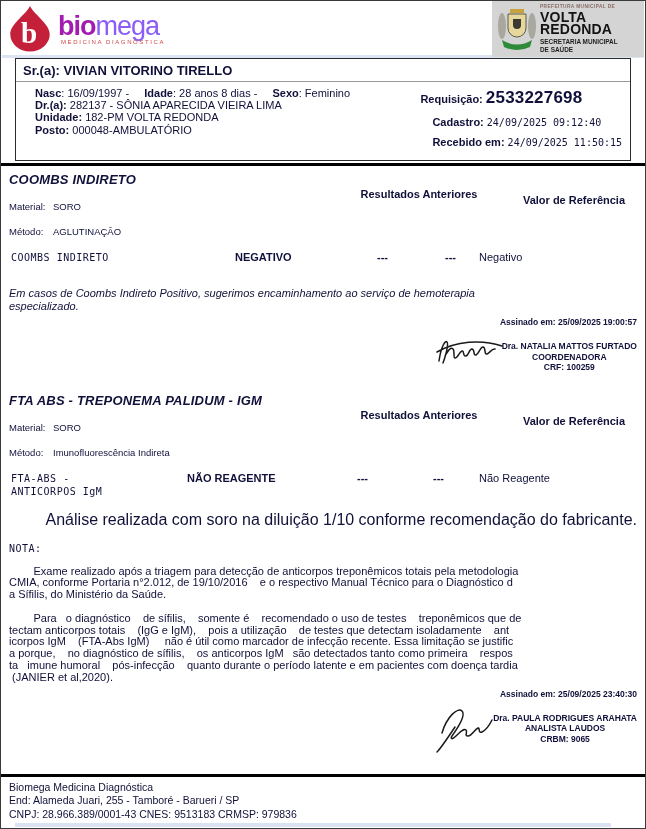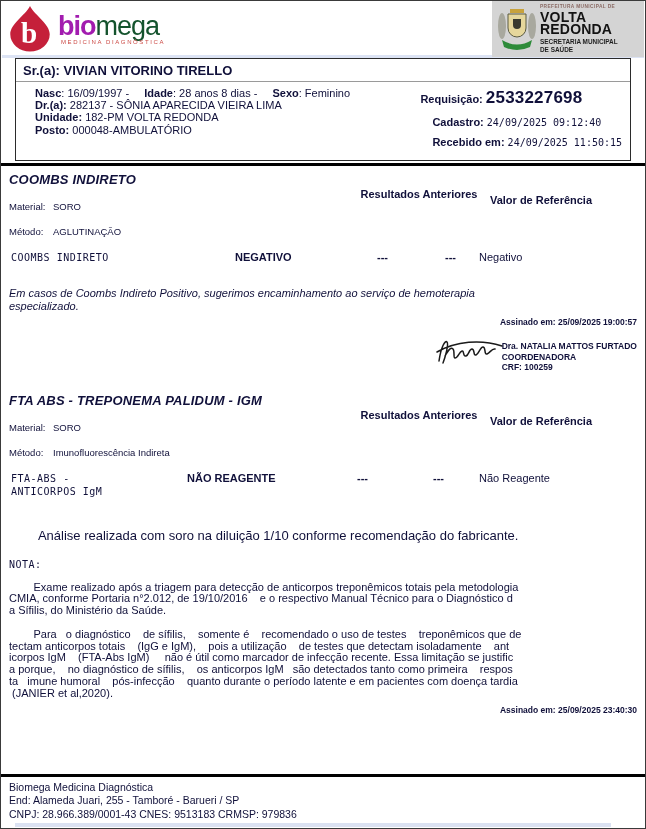--- a/index.html
+++ b/index.html
@@ -8,21 +8,21 @@
 
   .page { width:646px; height:829px; border:1px solid #3a3a3a; background:#fff;
           display:flex; flex-direction:column; overflow:hidden; }
 
   
   .header { height:54px; position:relative; flex:0 0 auto; }
   .brand { position:absolute; left:8px; top:4px; display:flex; align-items:center; }
   .brand-text { margin-left:7px; }
   .brand-name { font-size:27px; letter-spacing:-1px; line-height:28px; }
   .brand-name .bio { color:#a21caf; font-weight:bold; }
-  .brand-name .mega { color:#14532d; }
+  .brand-name .mega { color:#8b5cf6; }
   .brand-tagline { font-size:6px; color:#cc4a45; letter-spacing:1.6px; margin-top:-1px; padding-left:3px; }
 
   .muni { position:absolute; right:1px; top:0; width:152px; height:56px; background:#d4d4d4;
           display:flex; align-items:center; padding:3px 3px 3px 5px; }
   .muni-text { line-height:1; margin-left:3px; }
   .muni-pre { font-size:4.8px; color:#8a6a64; font-weight:bold; letter-spacing:0.4px; margin-bottom:2px; }
   .muni-city { font-size:14px; font-weight:900; color:#131313; letter-spacing:0.2px; line-height:12px; }
   .muni-dept { font-size:6.4px; font-weight:bold; color:#1d1d1d; line-height:7.5px; margin-top:3px; }
 
   .tint-strip { height:3px; background:#dce3f4; margin:0 1px; flex:0 0 auto; }
@@ -44,42 +44,42 @@
 
   
   .content { flex:1 1 auto; position:relative; }
   .exam { position:relative; padding:0 8px; }
   .exam-head { position:relative; padding-top:6px; min-height:44px; }
   .exam-title { font-size:13px; font-weight:bold; font-style:italic; letter-spacing:0.2px; }
   .exam-meta { font-size:9.5px; line-height:11px; margin-top:14px; }
   .exam-meta .lbl { display:inline-block; min-width:44px; }
   .col-h { position:absolute; font-size:11px; font-weight:bold; text-align:center; }
   .col-prev { left:348px; top:22px; width:124px; }
-  .col-ref  { left:471px; top:28px; width:122px; }
+  .col-ref  { left:504px; top:28px; width:122px; }
 
   .result-row { position:relative; margin-top:14px; min-height:30px; font-size:11px; }
   .r-name { position:absolute; left:2px; top:0; font-family:"DejaVu Sans Mono", monospace;
             font-size:10px; letter-spacing:0.5px; white-space:pre-line; line-height:13px; }
   .r-value { position:absolute; top:0; font-weight:bold; }
   .r-p1, .r-p2 { position:absolute; top:0; font-weight:bold; }
   .r-ref { position:absolute; left:470px; top:0; }
   .exam--coombs .r-value { left:226px; }
   .exam--coombs .r-p1 { left:368px; } .exam--coombs .r-p2 { left:436px; }
   .exam--fta .r-value { left:178px; }
   .exam--fta .r-p1 { left:348px; } .exam--fta .r-p2 { left:424px; }
 
   .exam-note { font-size:11px; line-height:12.5px; margin-top:6px; white-space:pre-wrap;font-style:italic; }
-  .analysis-note { font-size:13px; line-height:12.5px; margin-top:28px; white-space:pre-wrap; }
+  .analysis-note { font-size:16px; line-height:12.5px; margin-top:12px; white-space:pre-wrap;text-align:right; }
   .nota-label { font-family:"DejaVu Sans Mono", monospace; font-size:10px; letter-spacing:0.5px; margin-top:16px; }
   .nota-p { font-size:11px; line-height:11.8px; margin-top:12px; white-space:pre-wrap; }
 
   .signed-at { text-align:right; font-size:8.5px; font-weight:bold; margin-top:5px; }
   .sig-row { display:flex; justify-content:flex-end; align-items:flex-start; margin-top:6px; height:54px; }
   .sig-row svg { flex:0 0 auto; margin-right:-4px; }
-  .signer { font-size:8.5px; font-weight:bold; line-height:10.5px; margin-top:8px; }
+  .signer { text-align:center; font-size:8.5px; font-weight:bold; line-height:10.5px; margin-top:8px; }
 
   
   .footer { flex:0 0 auto; border-top:3px solid #000; padding:4px 8px 0; font-size:10.5px; line-height:13.5px; }
   .footer-strip { height:4px; background:#dbe2f2; margin:2px 26px 1px 6px; }
 </style>
 </head>
 <body>
 
 <div class="page">
 
@@ -190,20 +190,30 @@
       <div class="nota-p">        Exame realizado após a triagem para detecção de anticorpos treponêmicos totais pela metodologia
 CMIA, conforme Portaria n°2.012, de 19/10/2016    e o respectivo Manual Técnico para o Diagnóstico d
 a Sífilis, do Ministério da Saúde.</div>
       <div class="nota-p">        Para   o diagnóstico    de sífilis,    somente é    recomendado o uso de testes    treponêmicos que de
 tectam anticorpos totais    (IgG e IgM),    pois a utilização    de testes que detectam isoladamente    ant
 icorpos IgM    (FTA-Abs IgM)     não é útil como marcador de infecção recente. Essa limitação se justific
 a porque,    no diagnóstico de sífilis,    os anticorpos IgM   são detectados tanto como primeira    respos
 ta   imune humoral    pós-infecção    quanto durante o período latente e em pacientes com doença tardia
  (JANIER et al,2020).</div>
       <div class="signed-at">Assinado em: 25/09/2025 23:40:30</div>
+      <div class="sig-row">
+        <svg width="66" height="50" viewBox="0 0 66 50">
+          <path d="M24 22 C16 34 9 44 6 47 M11 28 C16 11 27 2 31 6 C35 10 26 24 21 31 C19 34 21 35 25 31 C29 27 33 23 35 25 C37 27 33 31 37 31 C41 31 43 25 47 23 C49 22 47 29 51 27 C55 25 59 19 61 15" stroke="#1a1a1a" stroke-width="1.5" fill="none" stroke-linecap="round"></path>
+        </svg>
+        <div class="signer">
+          <div>Dra. PAULA RODRIGUES ARAHATA</div>
+          <div>ANALISTA LAUDOS</div>
+          <div>CRBM: 9065</div>
+        </div>
+      </div>
     </section>
 
   </div>
 
   <div class="footer">
     <div>Biomega Medicina Diagnóstica</div>
     <div>End: Alameda Juari, 255 - Tamboré - Barueri / SP</div>
     <div>CNPJ: 28.966.389/0001-43 CNES: 9513183 CRMSP: 979836</div>
     <div class="footer-strip"></div>
   </div>

